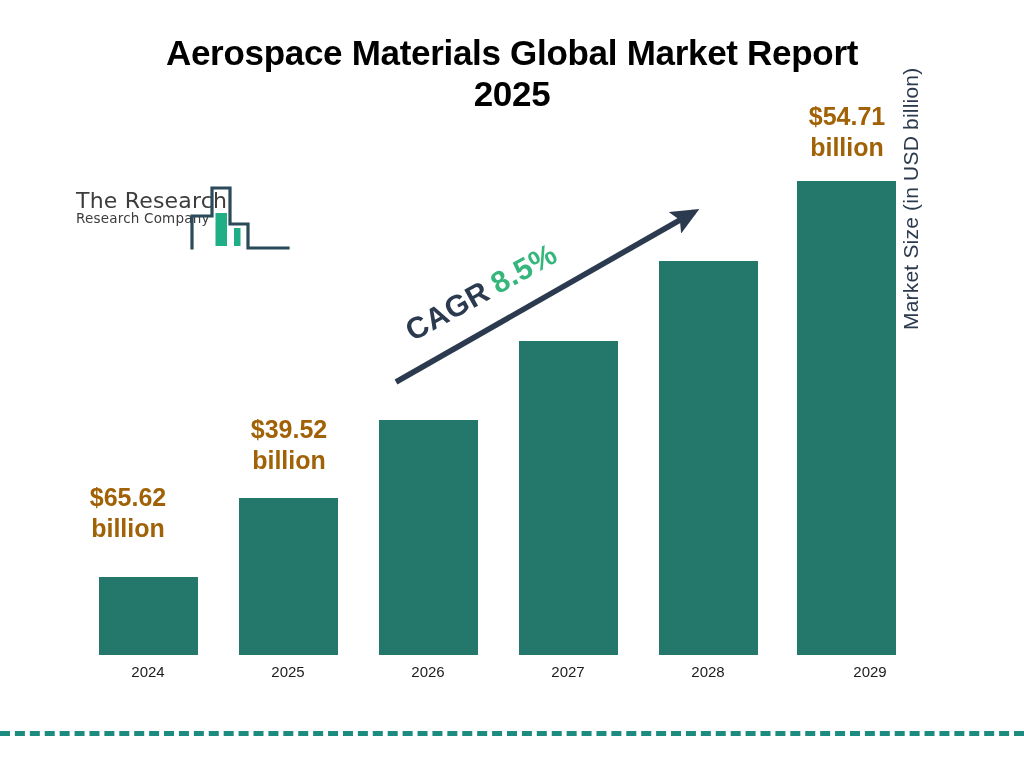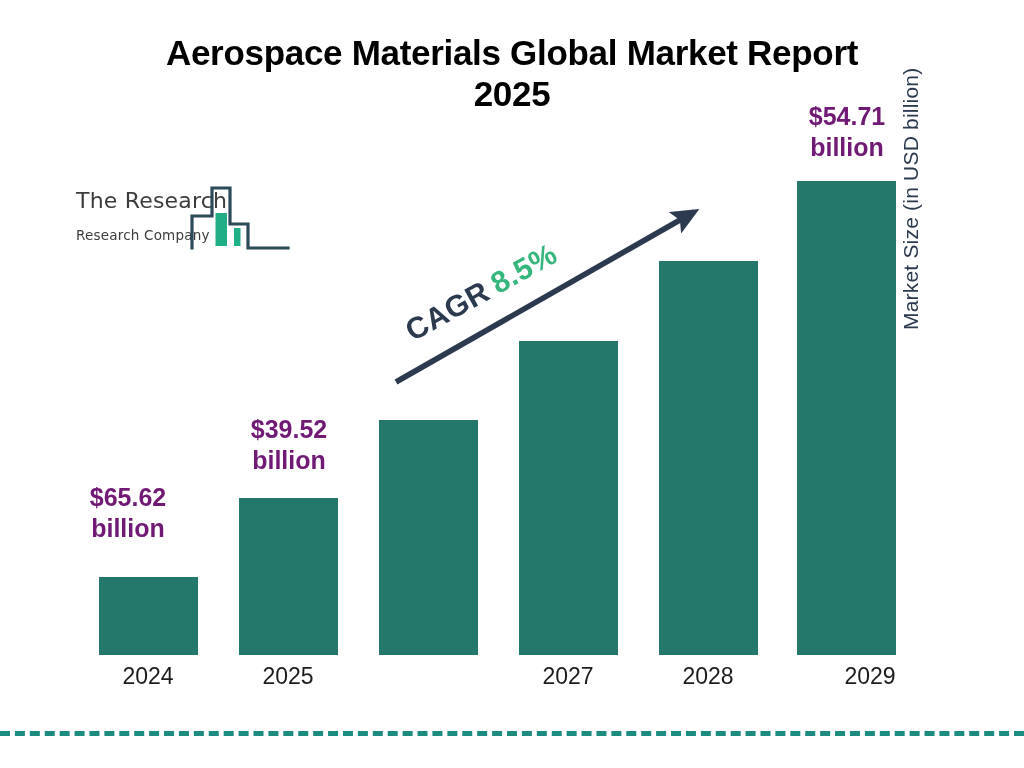--- a/index.html
+++ b/index.html
@@ -20,35 +20,35 @@
   }
 
   
   #logo{position:absolute;left:72px;top:180px;width:215px;height:72px;}
   #logo .logo-text{position:absolute;left:4px;top:10px;}
   #logo .logo-line1{
     font-size:22px;color:#3c3c3c;letter-spacing:0.2px;
     font-family:"DejaVu Sans", sans-serif;font-weight:400;line-height:1;
   }
   #logo .logo-line2{
-    font-size:13.5px;color:#3c3c3c;letter-spacing:0.2px;margin-top:17px;
+    font-size:13.5px;color:#3c3c3c;letter-spacing:0.2px;margin-top:0;
     font-family:"DejaVu Sans", sans-serif;font-weight:400;line-height:1;
   }
   #logo .logo-mark{position:absolute;left:118px;top:0px;}
 
   
   #plot-area{position:absolute;left:0;top:0;width:1024px;height:768px;}
   .bar{position:absolute;background:#23786B;}
   .bar-value{
     position:absolute;text-align:center;
-    font-size:25px;font-weight:bold;line-height:1.22;color:#701a75;
+    font-size:25px;font-weight:bold;line-height:1.22;color:#a16207;
   }
   .x-tick{
     position:absolute;text-align:center;width:120px;
-    font-size:23px;color:#1c1c1c;
+    font-size:15px;color:#1c1c1c;
     font-family:"Liberation Sans", sans-serif;
   }
 
   
   #y-axis-title{
     position:absolute;left:899px;top:330px;width:320px;
     transform:rotate(-90deg);transform-origin:left top;
     font-size:21px;color:#2B3A4E;white-space:nowrap;
     letter-spacing:0.2px;
   }
@@ -113,20 +113,21 @@
 
     <div class="bar" style="left:99px;top:577px;width:99px;height:78px;"></div>
     <div class="bar" style="left:239px;top:498px;width:99px;height:157px;"></div>
     <div class="bar" style="left:379px;top:420px;width:99px;height:235px;"></div>
     <div class="bar" style="left:519px;top:341px;width:99px;height:314px;"></div>
     <div class="bar" style="left:659px;top:261px;width:99px;height:394px;"></div>
     <div class="bar" style="left:797px;top:181px;width:99px;height:474px;"></div>
 
     <div class="x-tick" style="left:88px;top:663px;">2024</div>
     <div class="x-tick" style="left:228px;top:663px;">2025</div>
+    <div class="x-tick" style="left:368px;top:663px;">2026</div>
     <div class="x-tick" style="left:508px;top:663px;">2027</div>
     <div class="x-tick" style="left:648px;top:663px;">2028</div>
     <div class="x-tick" style="left:810px;top:663px;">2029</div>
 
     <svg style="position:absolute;left:0;top:0;width:1024px;height:768px;pointer-events:none;" aria-hidden="true">
       <defs>
         <marker id="arrowhead" markerWidth="5" markerHeight="4.4" refX="3.9" refY="2.2" orient="auto">
           <path d="M0,0 L5,2.2 L0,4.4 L1.0,2.2 Z" fill="#2B3A4E"></path>
         </marker>
       </defs>

